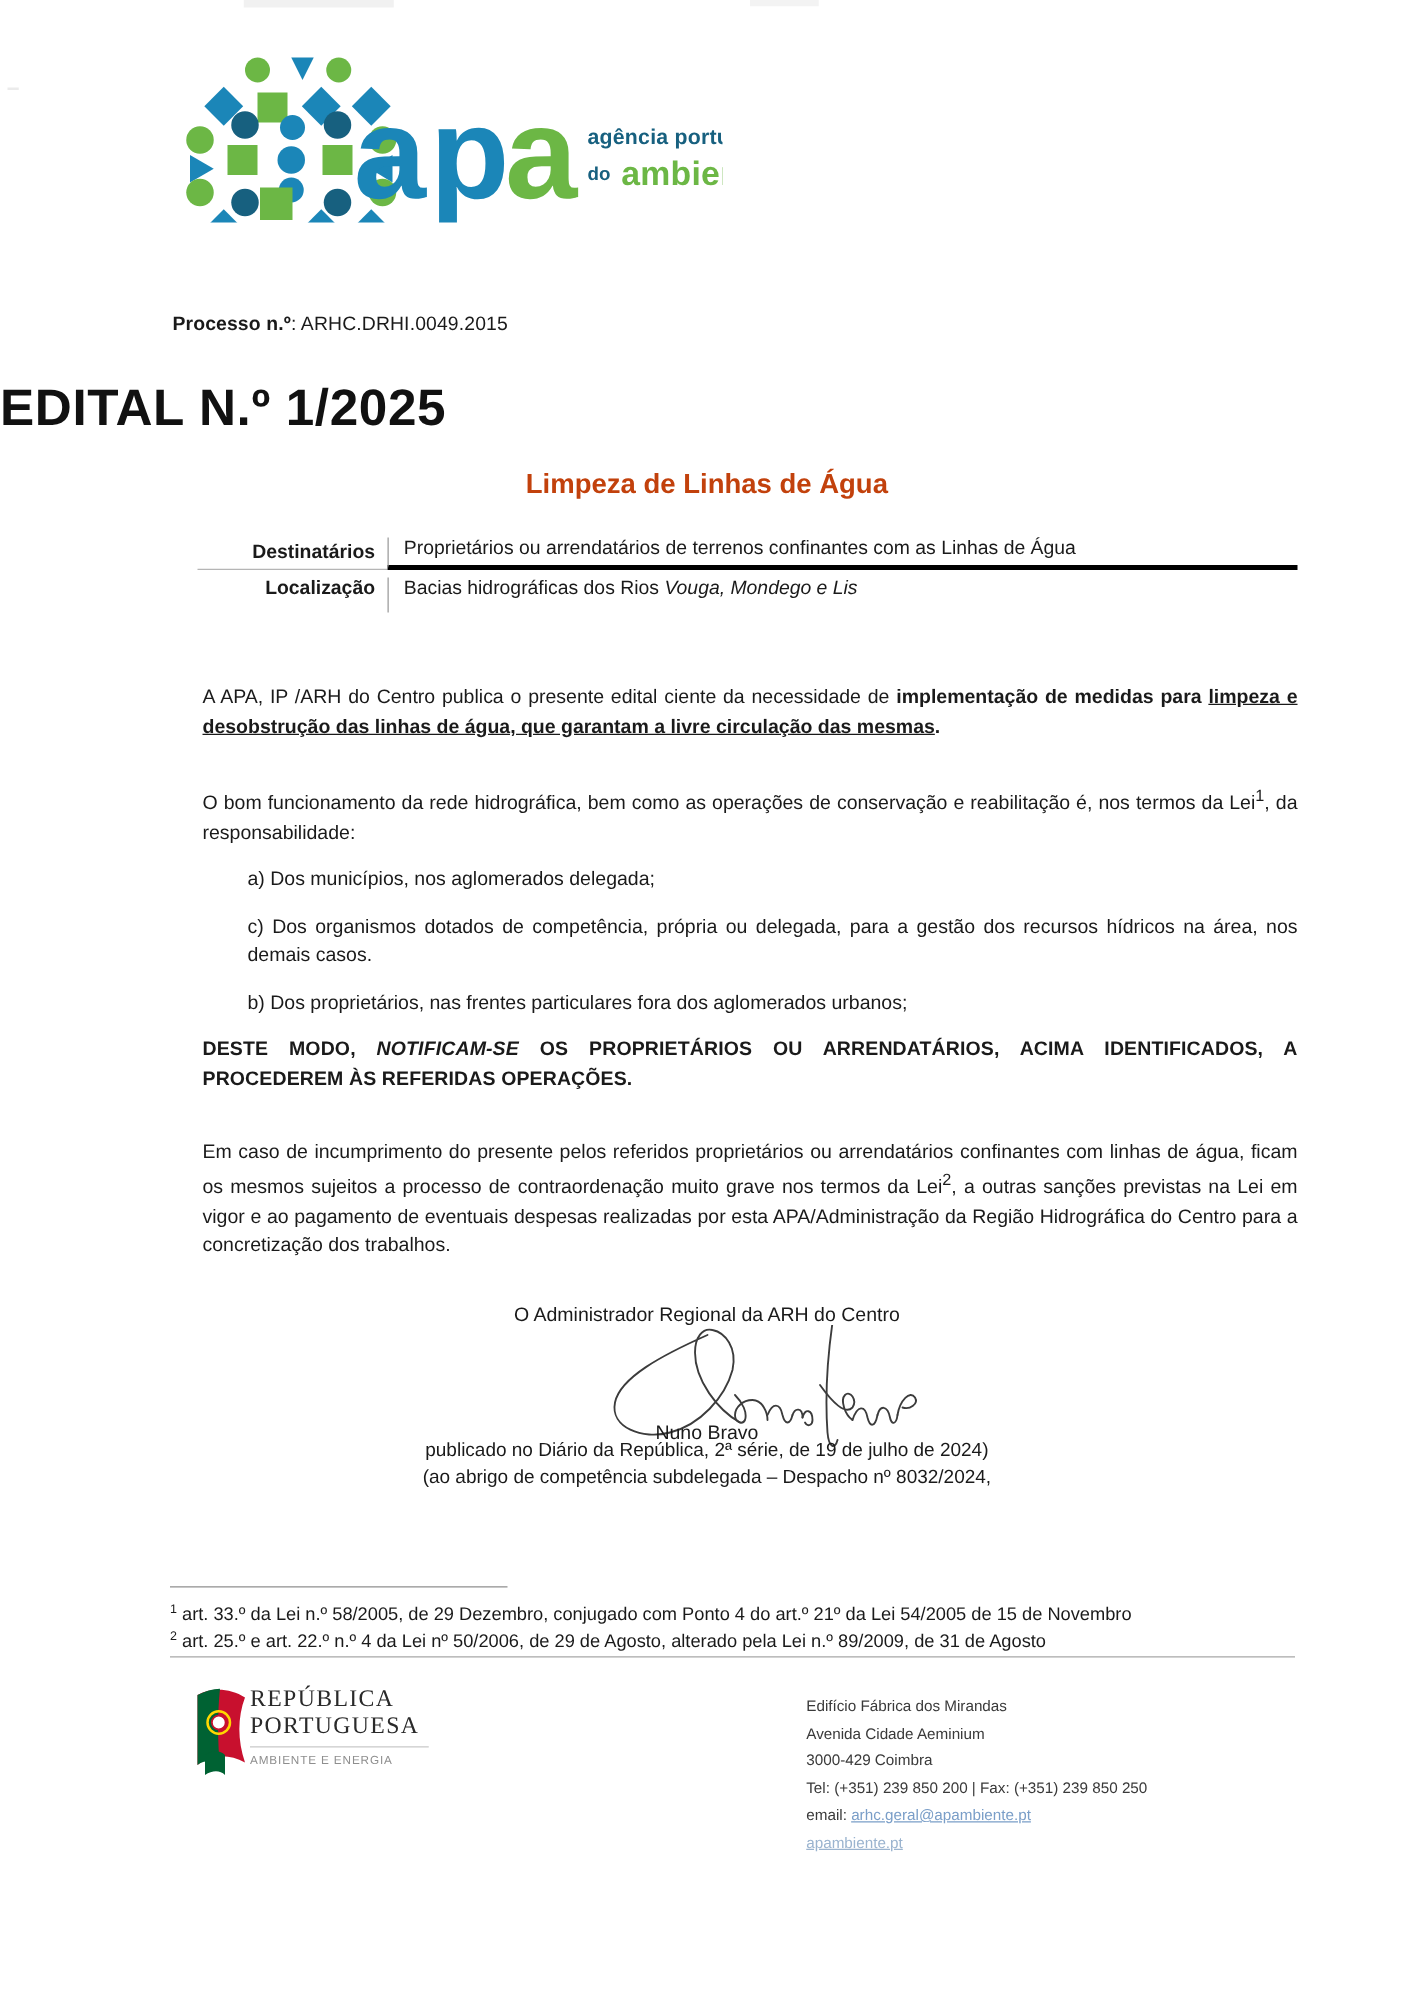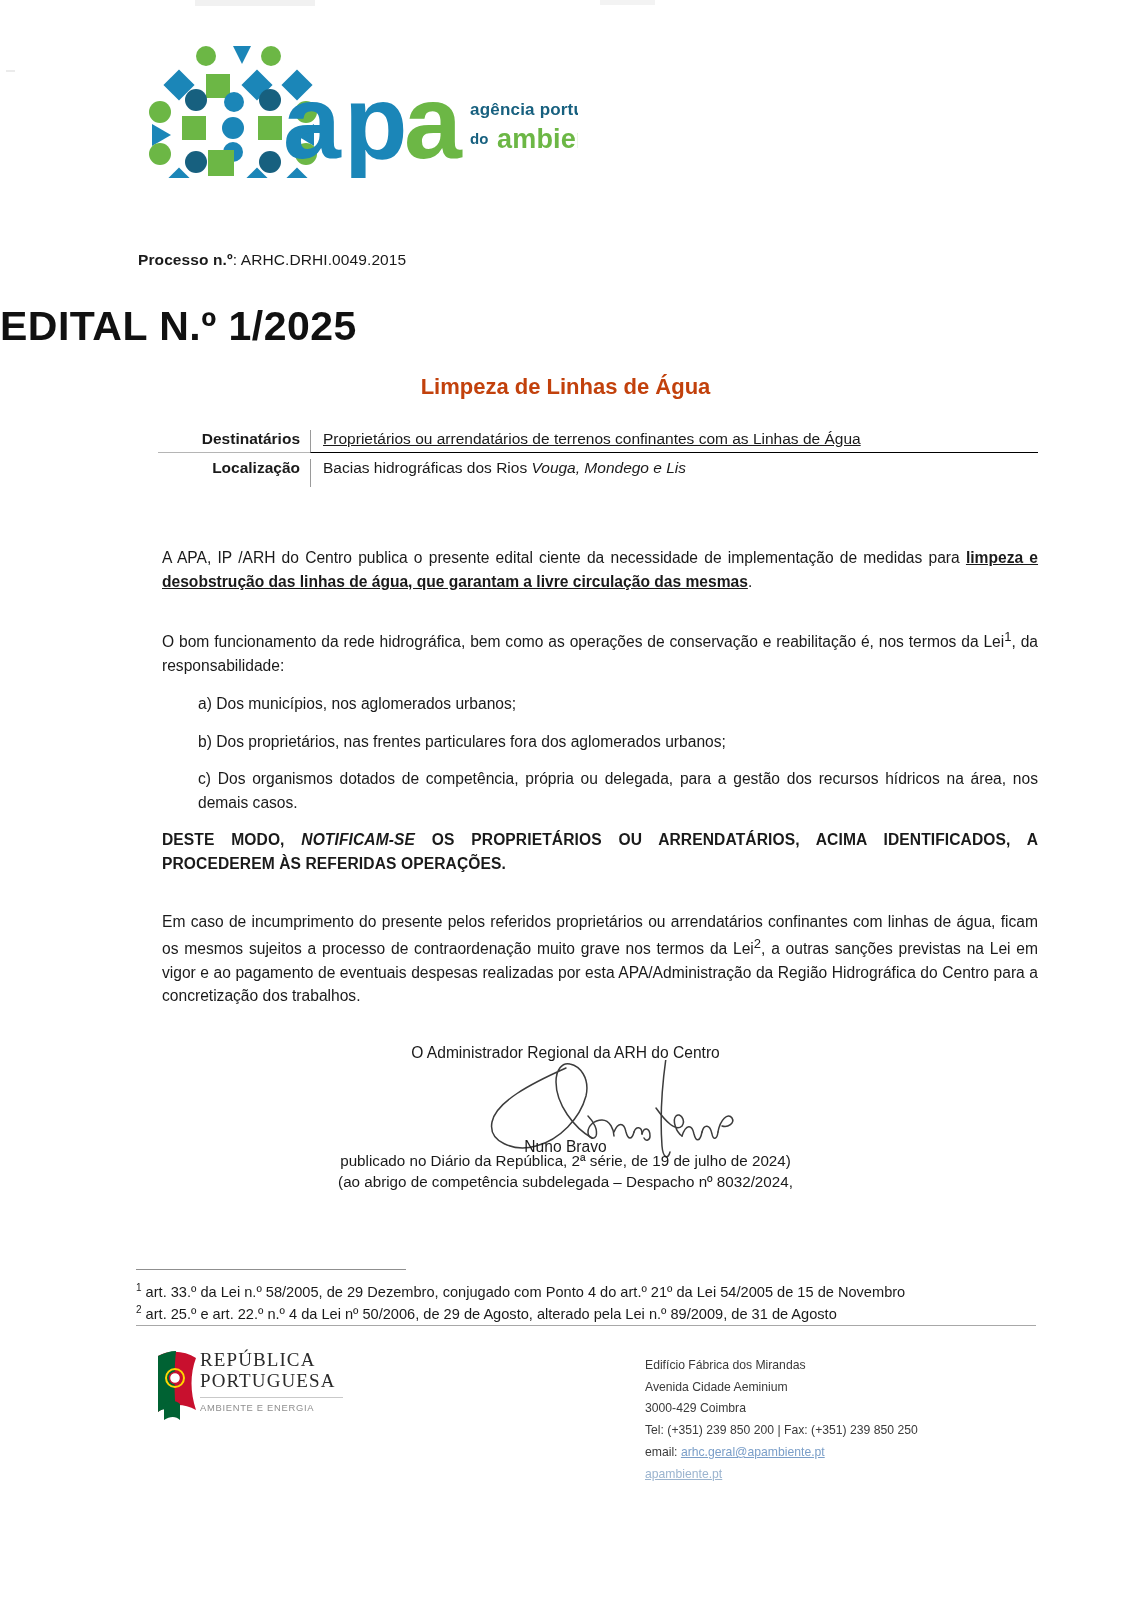--- a/index.html
+++ b/index.html
@@ -87,21 +87,21 @@
     padding-right: 10px;
     padding-bottom: 4px;
     box-sizing: border-box;
   }
   .meta-row .v {
     flex: 1;
     border-left: 1px solid #9a9a9a;
     padding-left: 12px;
     padding-bottom: 4px;
   }
-  .meta-row.first .v { border-bottom: 1px solid #000000; text-decoration: underline; }
+  .meta-row.first .v { border-bottom: 4px solid #000000; }
   .meta-row.first .k { border-bottom: 1px solid #b5b5b5; }
   .meta-row.second { margin-top: 6px; align-items: center; }
   .meta-row.second .v { padding-bottom: 10px; }
   .meta-row.second .k { padding-bottom: 10px; }
   .ital { font-style: italic; }
 
   
   .body-block {
     position: absolute;
     left: 162px;
@@ -110,21 +110,21 @@
     line-height: 1.52;
     text-align: justify;
   }
   .body-block.p1 { top: 546px; }
   .body-block.p2 { top: 627px; }
   .body-block.items { top: 692px; }
   .body-block.p3 { top: 828px; }
   .body-block.p4 { top: 910px; }
   .body-block.city { top: 1015px; text-align: left; }
 
-  .b { font-weight: normal; }
+  .b { font-weight: bold; }
   .bu { font-weight: bold; text-decoration: underline; }
 
   .list-item {
     padding-left: 36px;
     margin-bottom: 14px;
     text-align: justify;
   }
   .list-item:last-child { margin-bottom: 0; }
 
   .notify {
@@ -331,23 +331,23 @@
 
   <div class="body-block p1">
     <span>A APA, IP /ARH do Centro publica o presente edital ciente da necessidade de </span><span class="b">implementação de medidas para </span><span class="bu">limpeza e desobstrução das linhas de água, que garantam a livre circulação das mesmas</span><span class="b">.</span>
   </div>
 
   <div class="body-block p2">
     <span>O bom funcionamento da rede hidrográfica, bem como as operações de conservação e reabilitação é, nos termos da Lei</span><sup>1</sup><span>, da responsabilidade:</span>
   </div>
 
   <div class="body-block items">
-    <div class="list-item">a) Dos municípios, nos aglomerados urbanos;</div>
+    <div class="list-item">a) Dos municípios, nos aglomerados delegada;</div>
+    <div class="list-item">c) Dos organismos dotados de competência, própria ou delegada, para a gestão dos recursos hídricos na área, nos demais casos.</div>
     <div class="list-item">b) Dos proprietários, nas frentes particulares fora dos aglomerados urbanos;</div>
-    <div class="list-item">c) Dos organismos dotados de competência, própria ou delegada, para a gestão dos recursos hídricos na área, nos demais casos.</div>
   </div>
 
   <div class="body-block p3 notify">
     <span>DESTE MODO, </span><span class="it">NOTIFICAM-SE</span><span> OS PROPRIETÁRIOS OU ARRENDATÁRIOS, ACIMA IDENTIFICADOS, A PROCEDEREM ÀS REFERIDAS OPERAÇÕES.</span>
   </div>
 
   <div class="body-block p4">
     <span>Em caso de incumprimento do presente pelos referidos proprietários ou arrendatários confinantes com linhas de água, ficam os mesmos sujeitos a processo de contraordenação muito grave nos termos da Lei</span><sup>2</sup><span>, a outras sanções previstas na Lei em vigor e ao pagamento de eventuais despesas realizadas por esta APA/Administração da Região Hidrográfica do Centro para a concretização dos trabalhos.</span>
   </div>
 

